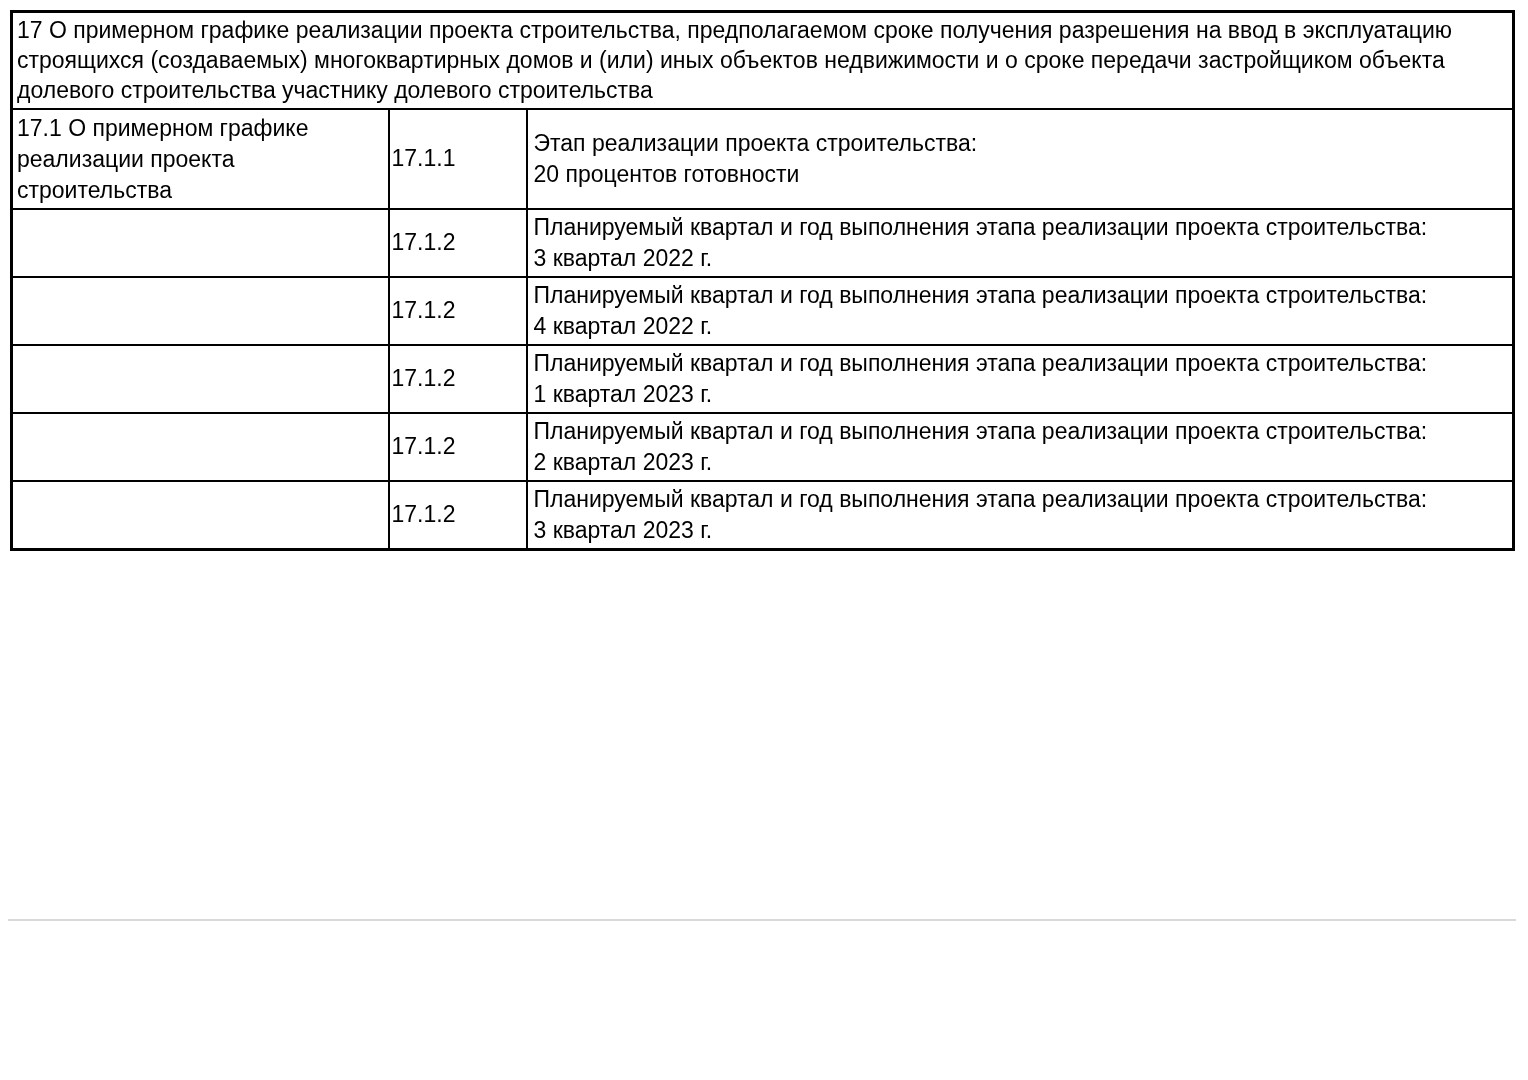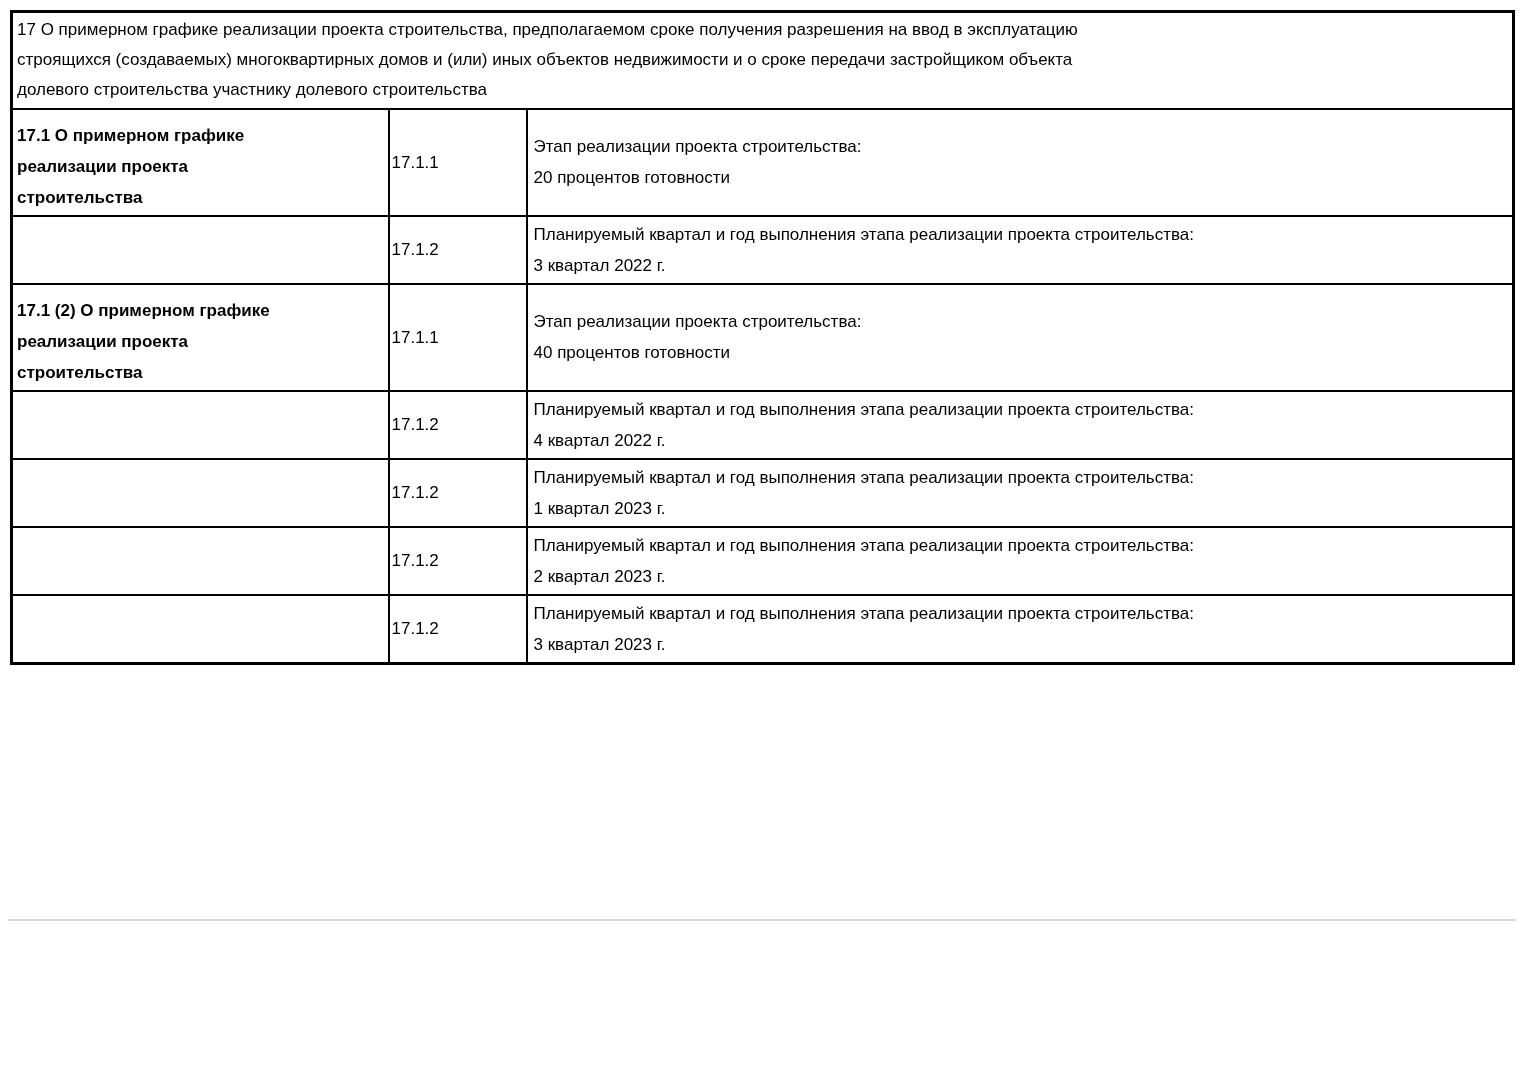--- a/index.html
+++ b/index.html
@@ -19,42 +19,41 @@
     background: #ffffff;
   }
   table.schedule {
     position: absolute;
     left: 10px;
     top: 10px;
     width: 1502px;
     border-collapse: collapse;
     table-layout: fixed;
     border: 3px solid #000000;
-    font-size: 17px;
+    font-size: 23px;
     line-height: 31px;
   }
   table.schedule td {
     border: 2px solid #000000;
     box-sizing: border-box;
     overflow: hidden;
   }
   td.header-cell {
     height: 97px;
     vertical-align: top;
     padding: 2px 4px 2px 4px;
     white-space: pre-line;
     line-height: 30px;
   }
   tr.stage-row td { height: 95px; }
   tr.quarter-row td { height: 66px; }
   td.col-section {
     vertical-align: top;
-    padding: 10px 6px 2px 4px;
+    padding: 3px 6px 2px 4px;
     white-space: pre-line;
-    font-weight: bold;
   }
   td.col-code {
     vertical-align: middle;
     padding-left: 2px;
   }
   td.col-detail {
     vertical-align: middle;
     padding: 2px 4px 2px 6px;
   }
   .detail-value { font-weight: normal; }
@@ -98,30 +97,20 @@
   </tr>
   <tr class="quarter-row">
     <td class="col-section"></td>
     <td class="col-code">17.1.2</td>
     <td class="col-detail">
       <div class="detail-label">Планируемый квартал и год выполнения этапа реализации проекта строительства:</div>
       <div class="detail-value">3 квартал 2022 г.</div>
     </td>
   </tr>
 
-  <tr class="stage-row">
-    <td class="col-section">17.1 (2) О примерном графике
-реализации проекта
-строительства</td>
-    <td class="col-code">17.1.1</td>
-    <td class="col-detail">
-      <div class="detail-label">Этап реализации проекта строительства:</div>
-      <div class="detail-value">40 процентов готовности</div>
-    </td>
-  </tr>
   <tr class="quarter-row">
     <td class="col-section"></td>
     <td class="col-code">17.1.2</td>
     <td class="col-detail">
       <div class="detail-label">Планируемый квартал и год выполнения этапа реализации проекта строительства:</div>
       <div class="detail-value">4 квартал 2022 г.</div>
     </td>
   </tr>
 
   <tr class="quarter-row">

